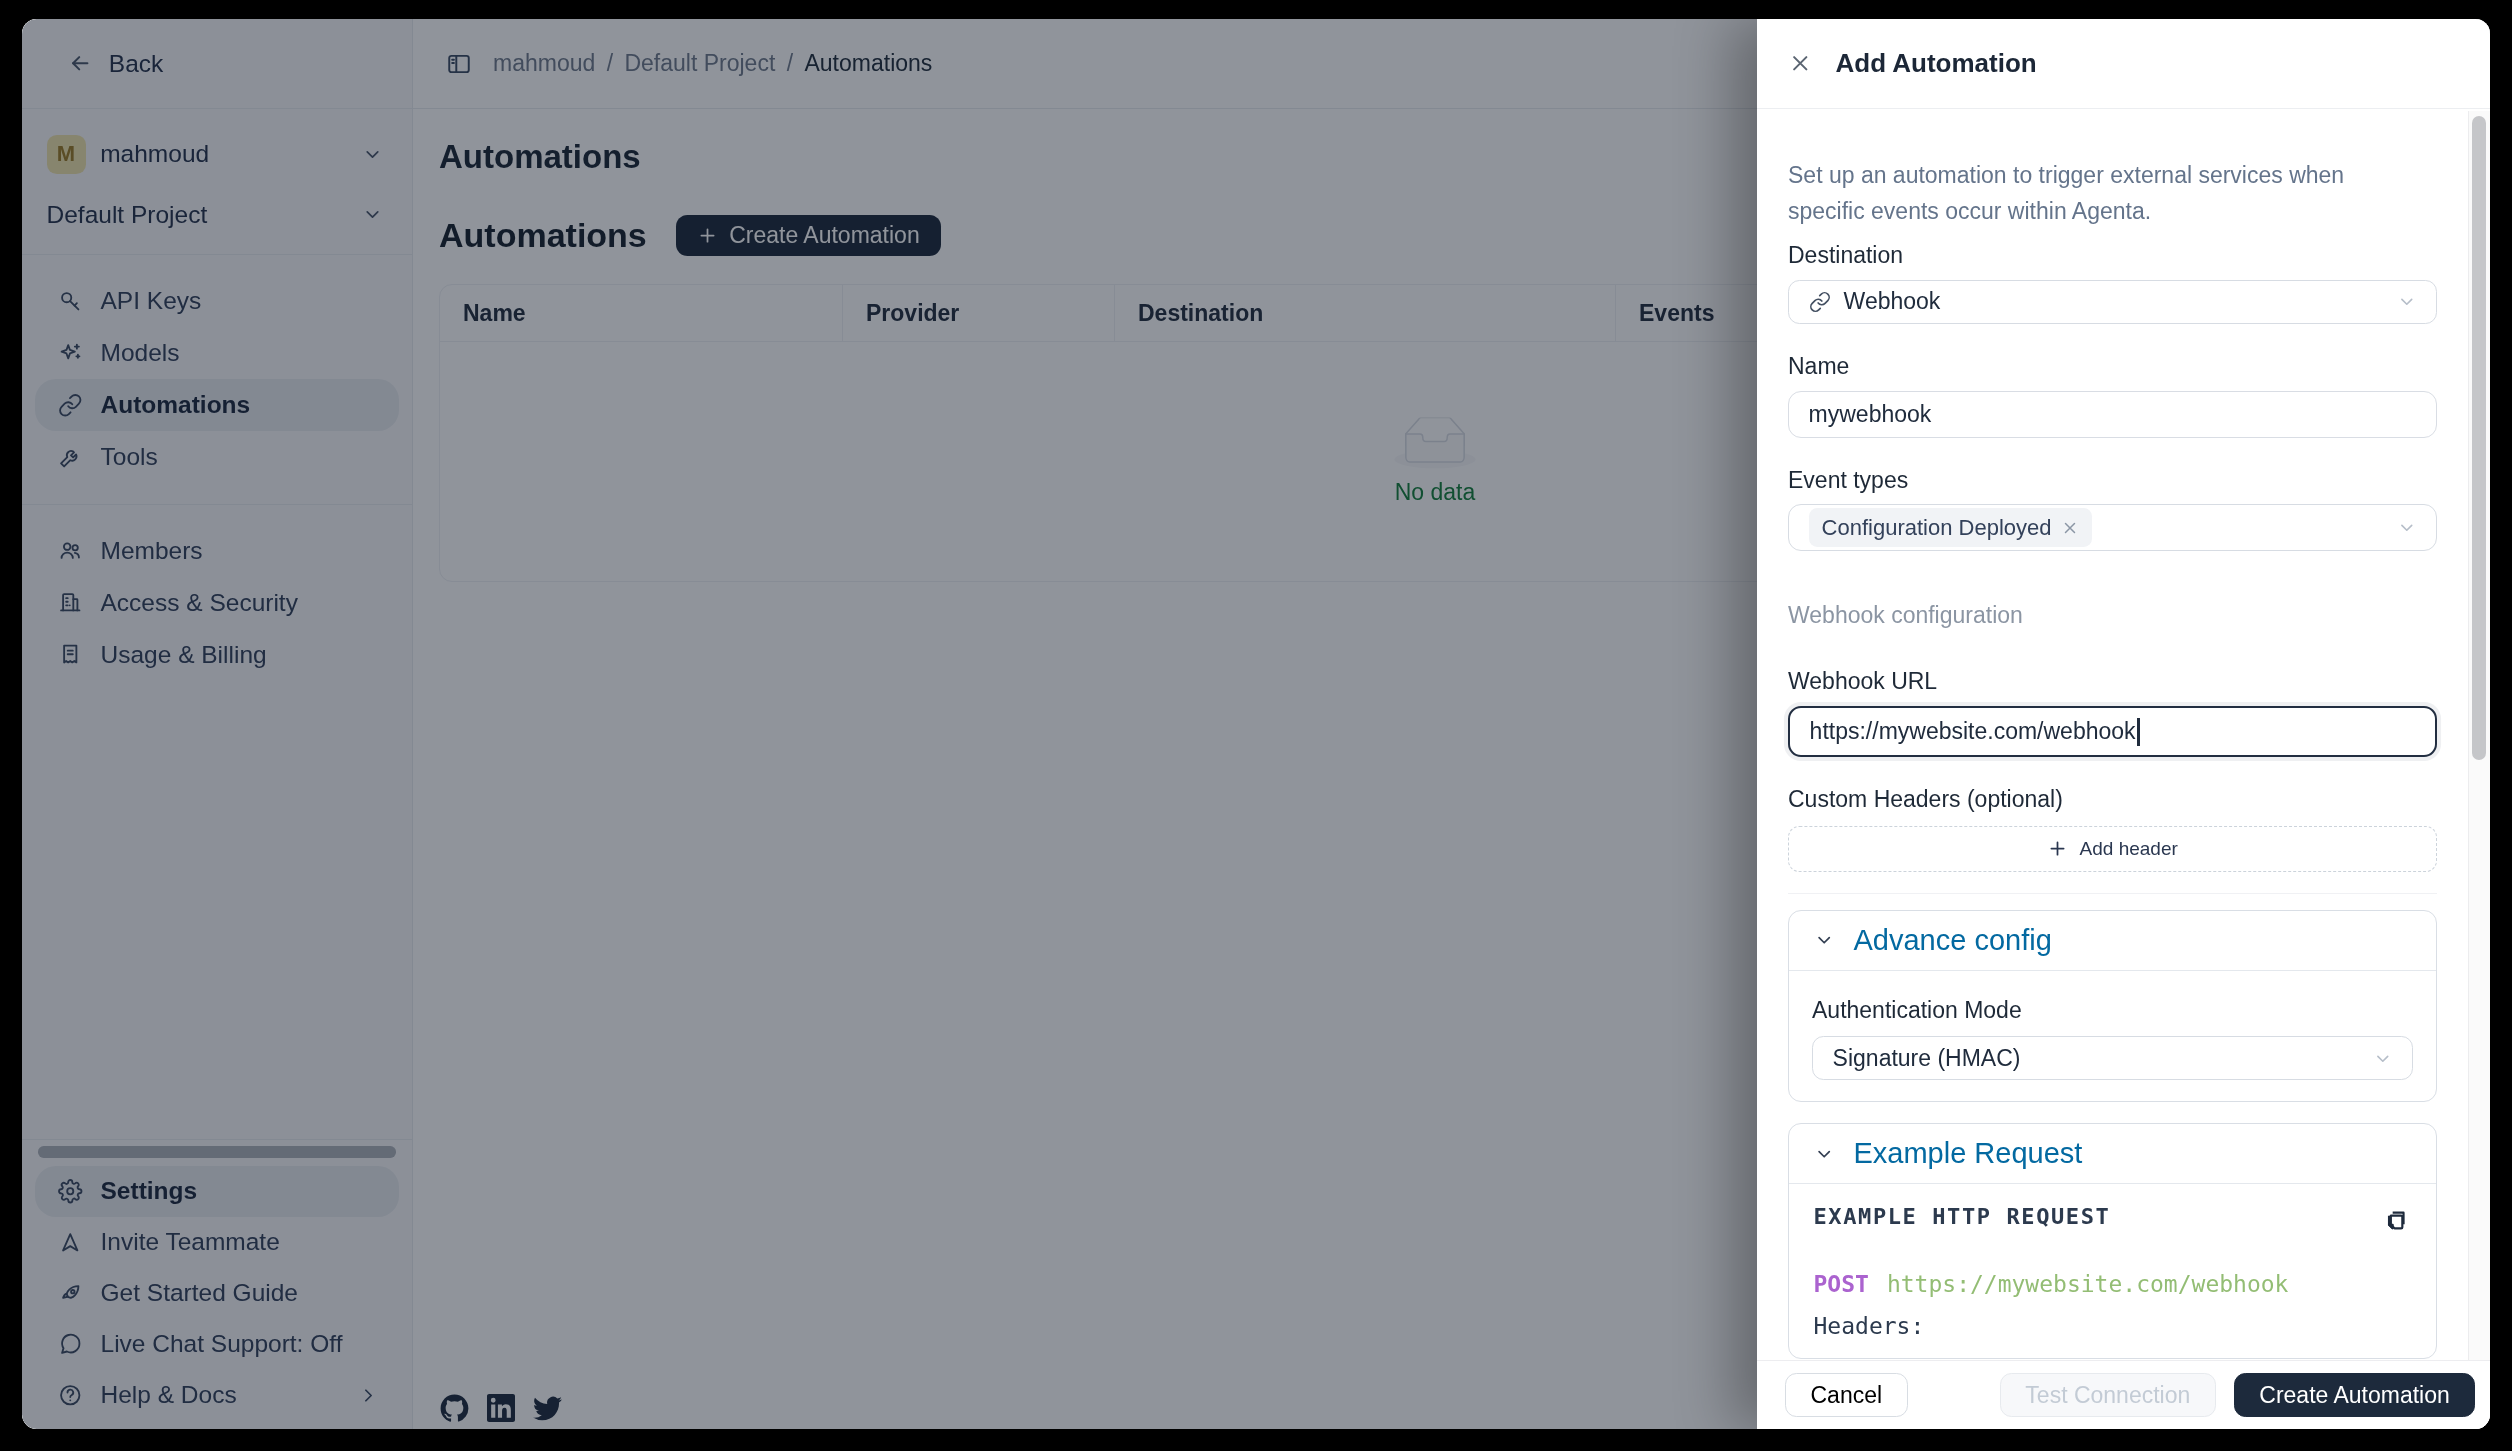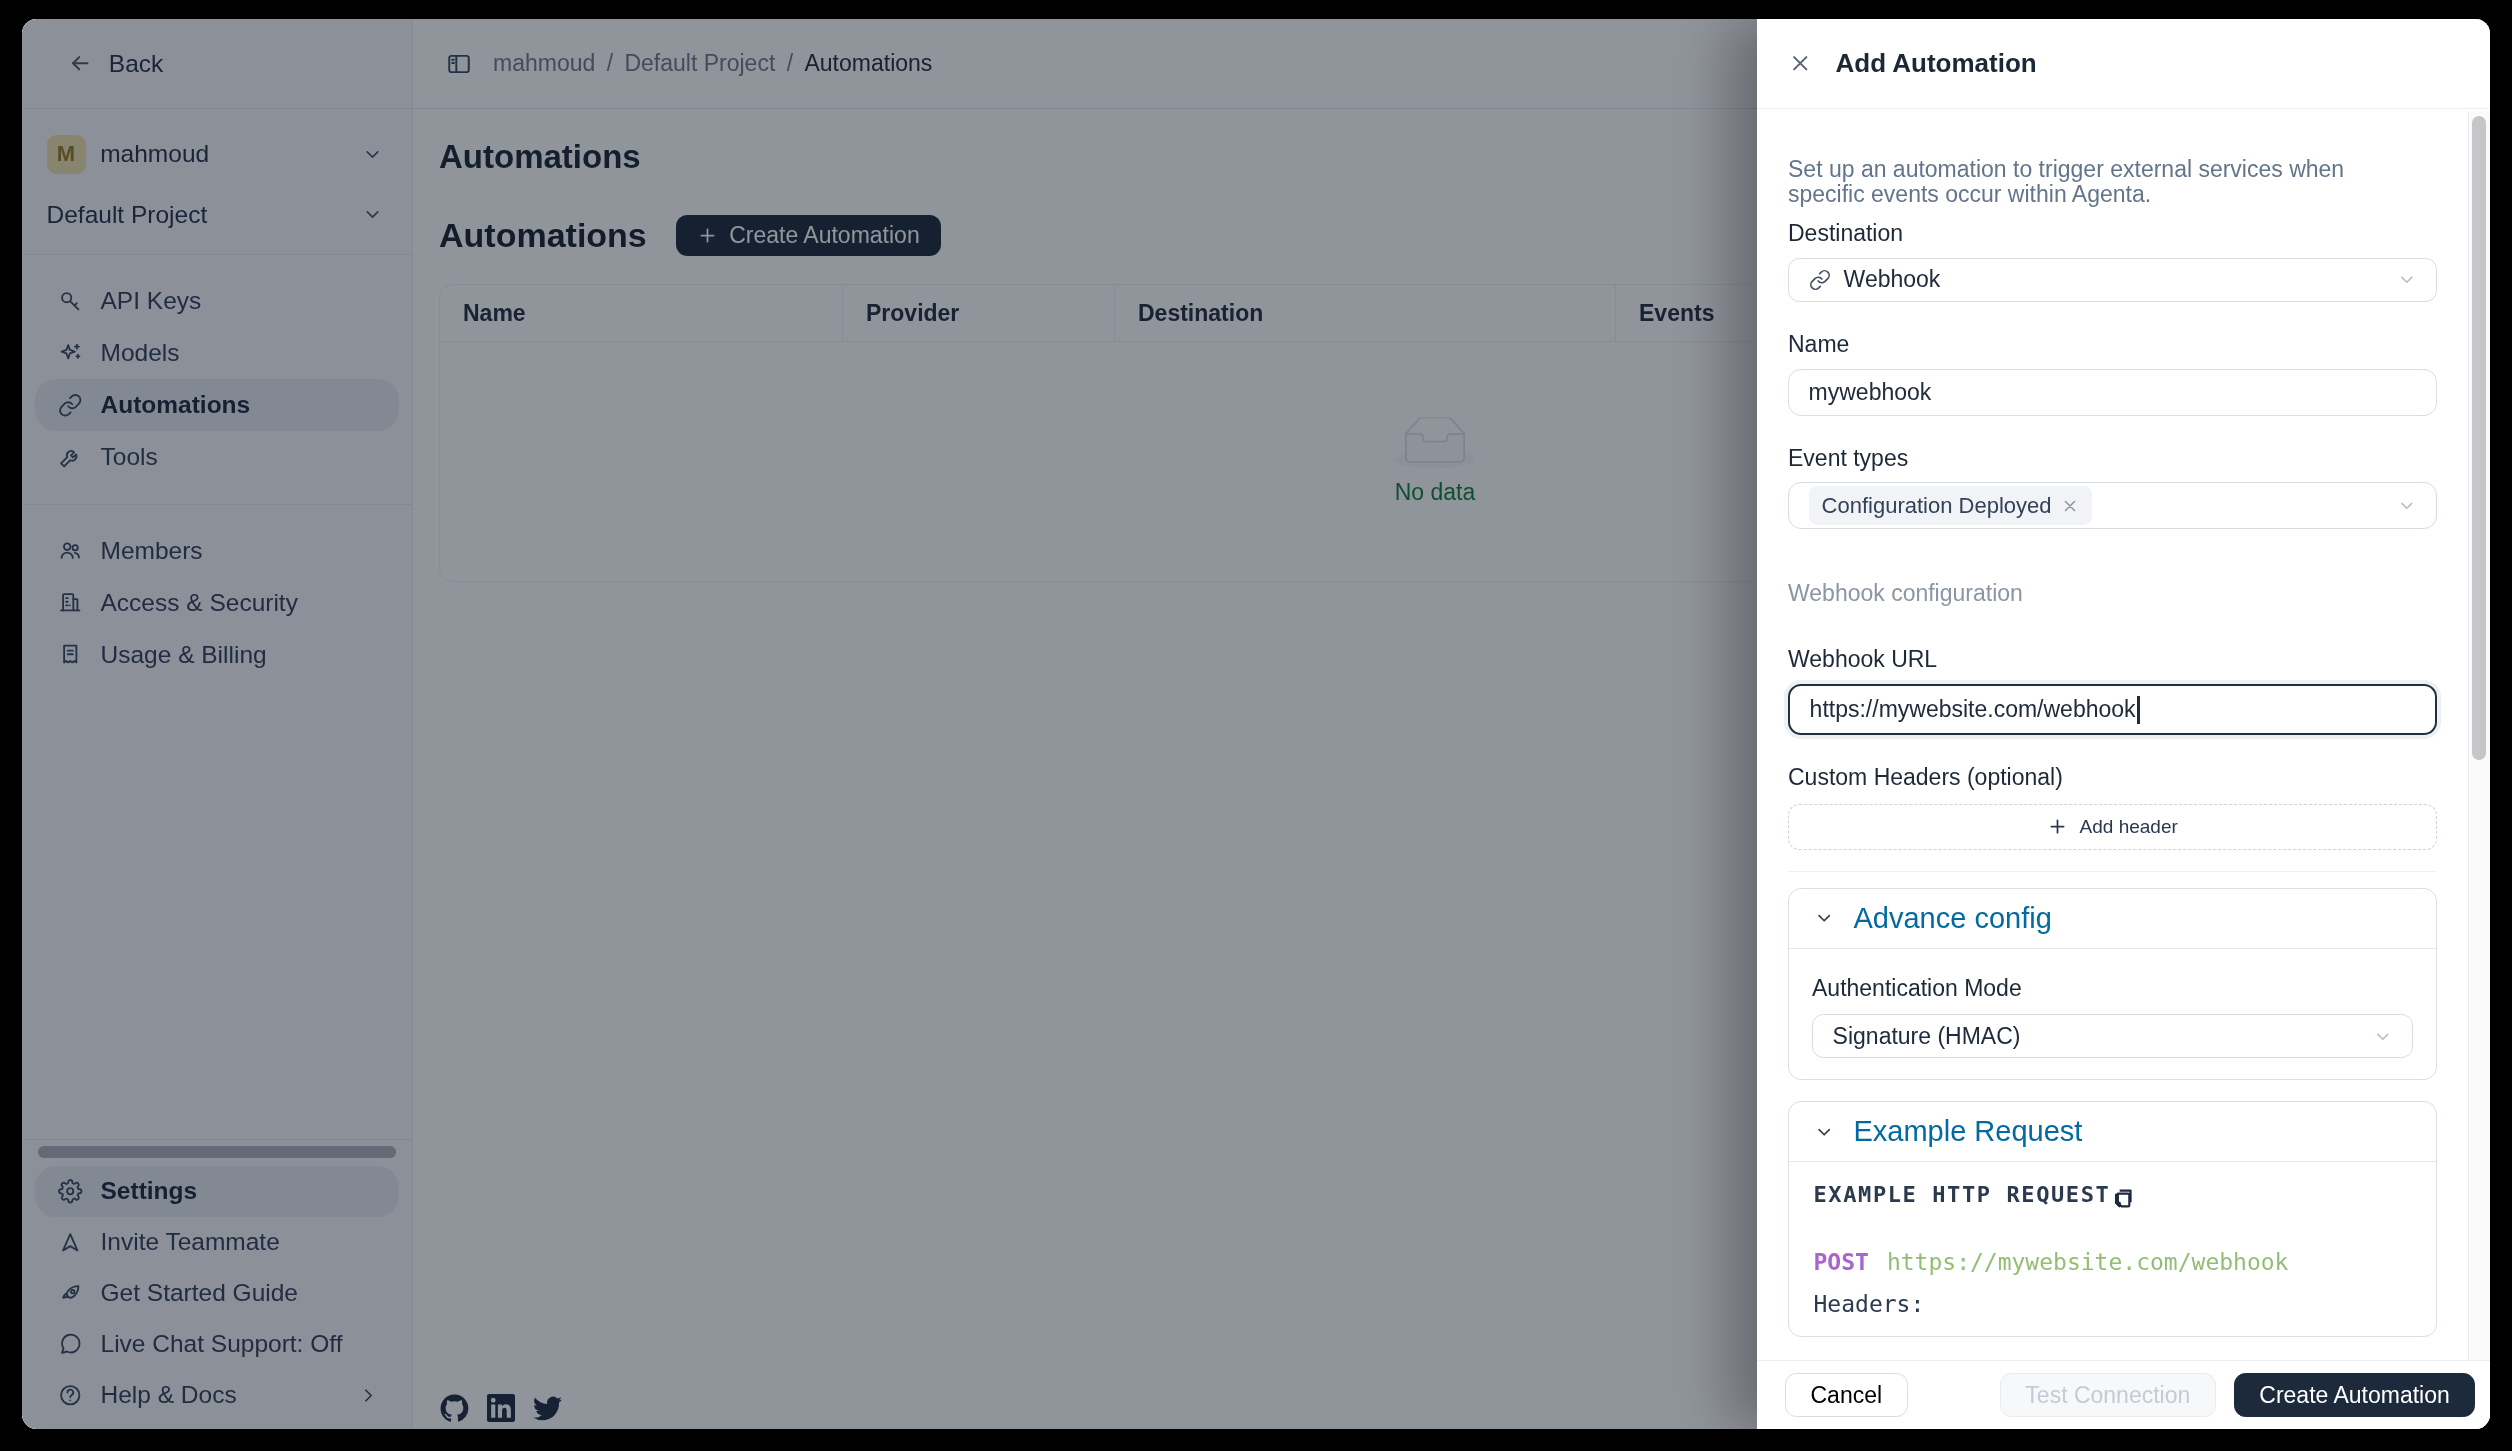--- a/index.html
+++ b/index.html
@@ -54,21 +54,21 @@
   .mask { position:absolute; inset:0; background:rgba(13,22,38,0.46); border-radius:14.7px; z-index:5; }
 
   
   .drawer { position:absolute; left:1757px; top:19px; width:733px; height:1410px; background:#fff; border-radius:0 14.7px 14.7px 0; z-index:10; box-shadow:-24.5px 0 57px rgba(0,0,0,0.3); }
   .d-header { height:90px; display:flex; align-items:center; gap:23px; padding:0 31px; border-bottom:1.6px solid #eceef1; }
   .d-close { display:flex; color:#5b6572; cursor:pointer; }
   .d-title { font-size:26px; font-weight:600; color:#1c2737; }
   .d-body { position:absolute; top:92px; bottom:69px; left:0; right:22px; overflow:hidden; padding:0 31px; }
   .d-track { position:absolute; top:92px; bottom:69px; right:0; width:22px; background:#fafafa; border-left:1.6px solid #ececee; }
   .d-thumb { position:absolute; top:4.9px; left:3.3px; width:14px; height:644px; background:#c5c6c9; border-radius:7.4px; }
-  .d-desc { margin-top:46px; width:637px; font-size:23px; line-height:25px; color:#64748b; }
+  .d-desc { margin-top:46px; width:637px; font-size:23px; line-height:36px; color:#64748b; }
   .f-label { margin-top:29px; font-size:23px; font-weight:500; color:#1e2937; height:28px; }
   .f-label.first { margin-top:13px; }
   .select { margin-top:9.8px; height:44px; border:1.6px solid #d7dce3; border-radius:11.4px; display:flex; align-items:center; gap:13px; padding:0 19.6px; font-size:23px; color:#202c3d; cursor:pointer; background:#fff; }
   .select .sel-chev { margin-left:auto; color:#b6bec9; display:flex; }
   .input { margin-top:9.8px; height:47px; border:1.6px solid #d9dde4; border-radius:13px; display:flex; align-items:center; padding:0 19.6px; font-size:23px; color:#202c3d; background:#fff;text-align:center; }
   .select.tall { height:47px; border-radius:13px; }
   .tag { display:flex; align-items:center; gap:9.8px; background:#f1f3f6; border-radius:8.2px; padding:6.5px 13px; font-size:22px; color:#33415a; }
   .tag .tag-x { display:flex; color:#8b96a5; cursor:pointer; }
   .sect-head { margin-top:51px; font-size:23px; color:#8b95a3; height:28px; }
   .input.focused { height:51px; border:2.5px solid #222e41; box-shadow:0 0 0 4.1px rgba(34,46,65,0.07); }
@@ -77,21 +77,21 @@
   .h-divider { margin-top:21px; border-top:1.6px solid #f0f1f4; }
   .panel { margin-top:16.3px; border:1.6px solid #d9dee5; border-radius:13px; background:#fff; }
   .panel.example { margin-top:21px; }
   .p-header { height:60px; display:flex; align-items:center; gap:19.6px; padding:0 24.5px; border-bottom:1.6px solid #e4e8ed; cursor:pointer; }
   .p-header .p-chev { display:flex; color:#333f52; }
   .p-title { font-size:29px; font-weight:400; color:#0369a1; }
   .p-body { padding:11.4px 23px 21px; }
   .p-body .f-label { margin-top:14.7px; }
   .p-body .select { margin-top:11.4px; }
   .code-body { padding:9.8px 24.5px 19.6px; }
-  .code-head-row { display:flex; align-items:flex-start; }
+  .code-head-row { display:flex; align-items:flex-start; justify-content:space-between; }
   .code-heading { font-family:"DejaVu Sans Mono", monospace; font-size:22px; font-weight:600; letter-spacing:1.6px; color:#2c3a4e; margin-top:9.8px; }
   .copy-btn { display:flex; color:#1e2a3c; cursor:pointer; margin-top:11.4px; }
   .code-line { margin-top:36px; font-family:"DejaVu Sans Mono", monospace; font-size:23px; }
   .code-line .method { color:#ab63cf; font-weight:700; margin-right:18px; }
   .code-line .url { color:#93bd74; }
   .code-line.clipped { margin-top:16.3px; color:#2c3a4e; }
   .d-footer { position:absolute; bottom:0; left:0; right:0; height:69px; background:#fff; border-top:1.6px solid #ededf0; border-radius:0 0 14.7px 0; display:flex; align-items:center; padding:0 14.7px 0 28px; }
   .btn { height:44px; padding:0 24.5px; border-radius:11.4px; font-size:23px; font-weight:500; cursor:pointer; font-family:inherit; display:flex; align-items:center; }
   .btn.cancel { background:#fff; border:1.6px solid #d8dde3; color:#000000; }
   .btn.test { background:#f7f8fa; border:1.6px solid #e7eaee; color:#c3cbd5; margin-left:auto; cursor:not-allowed; }

